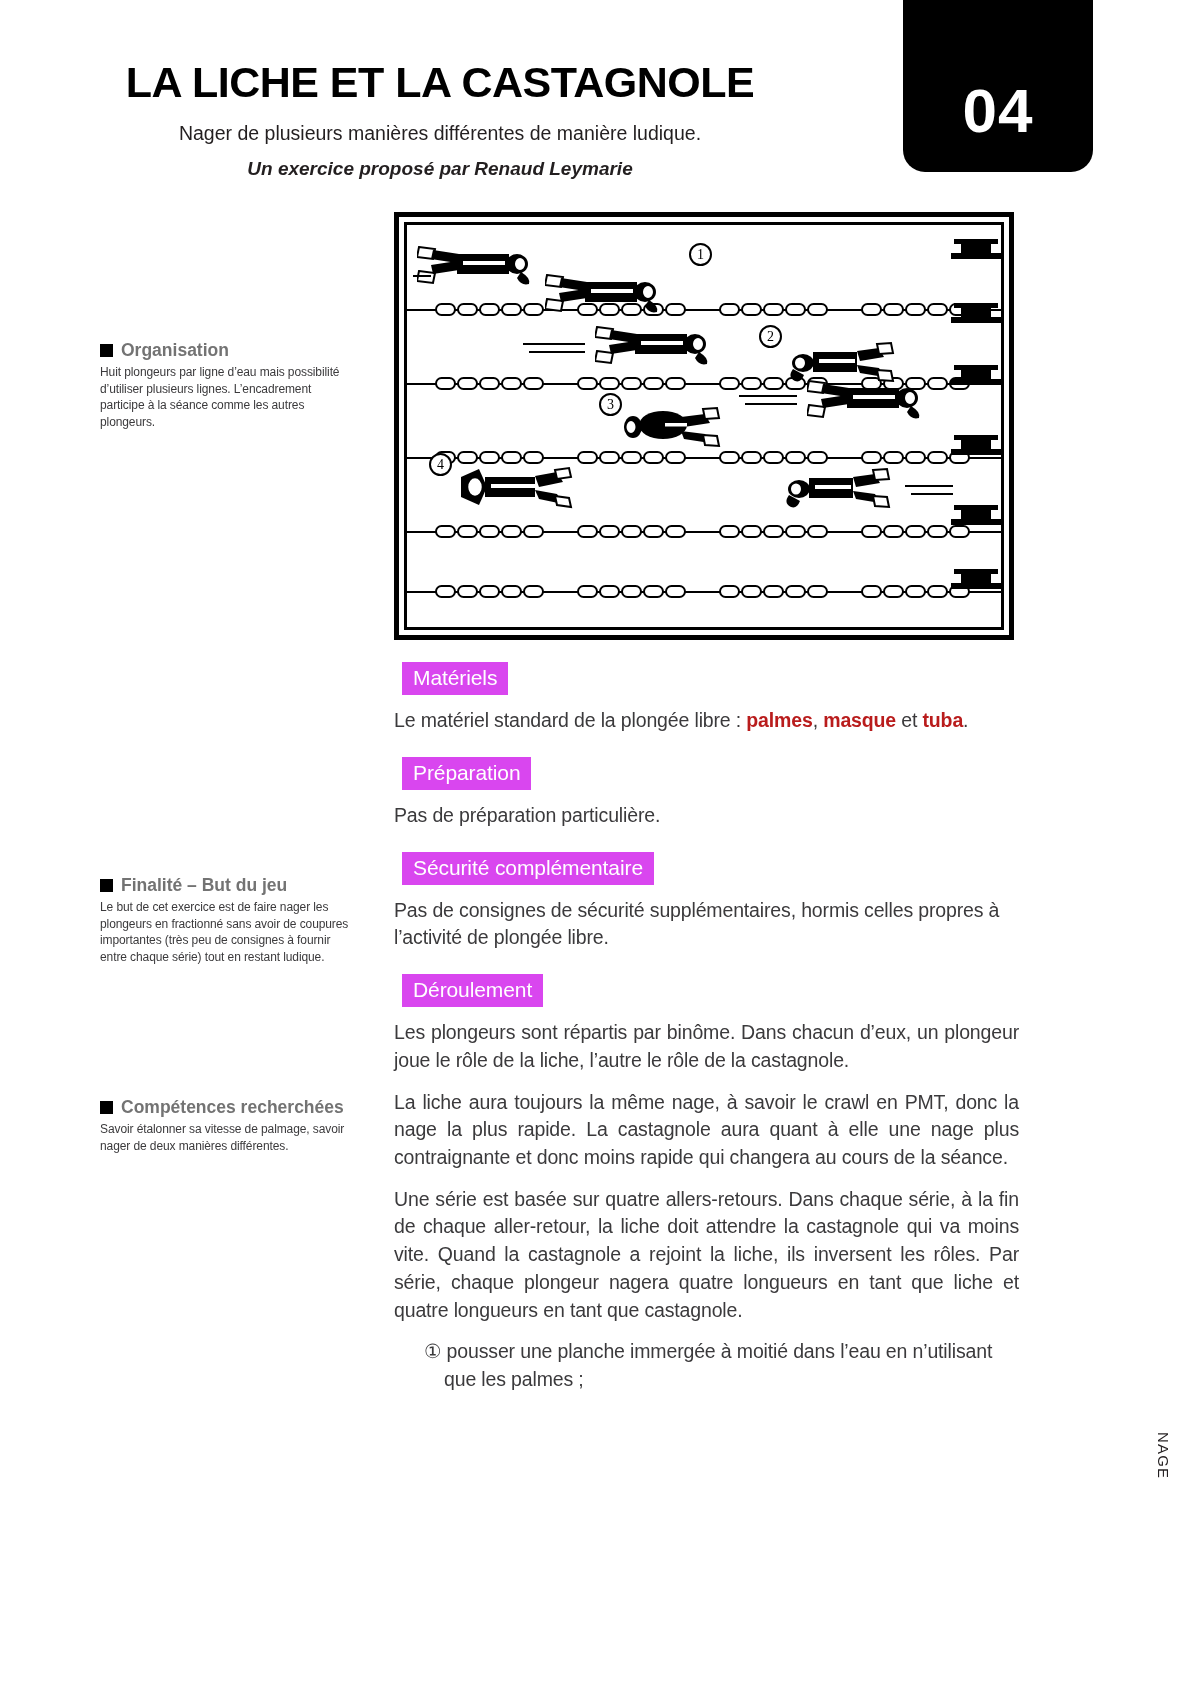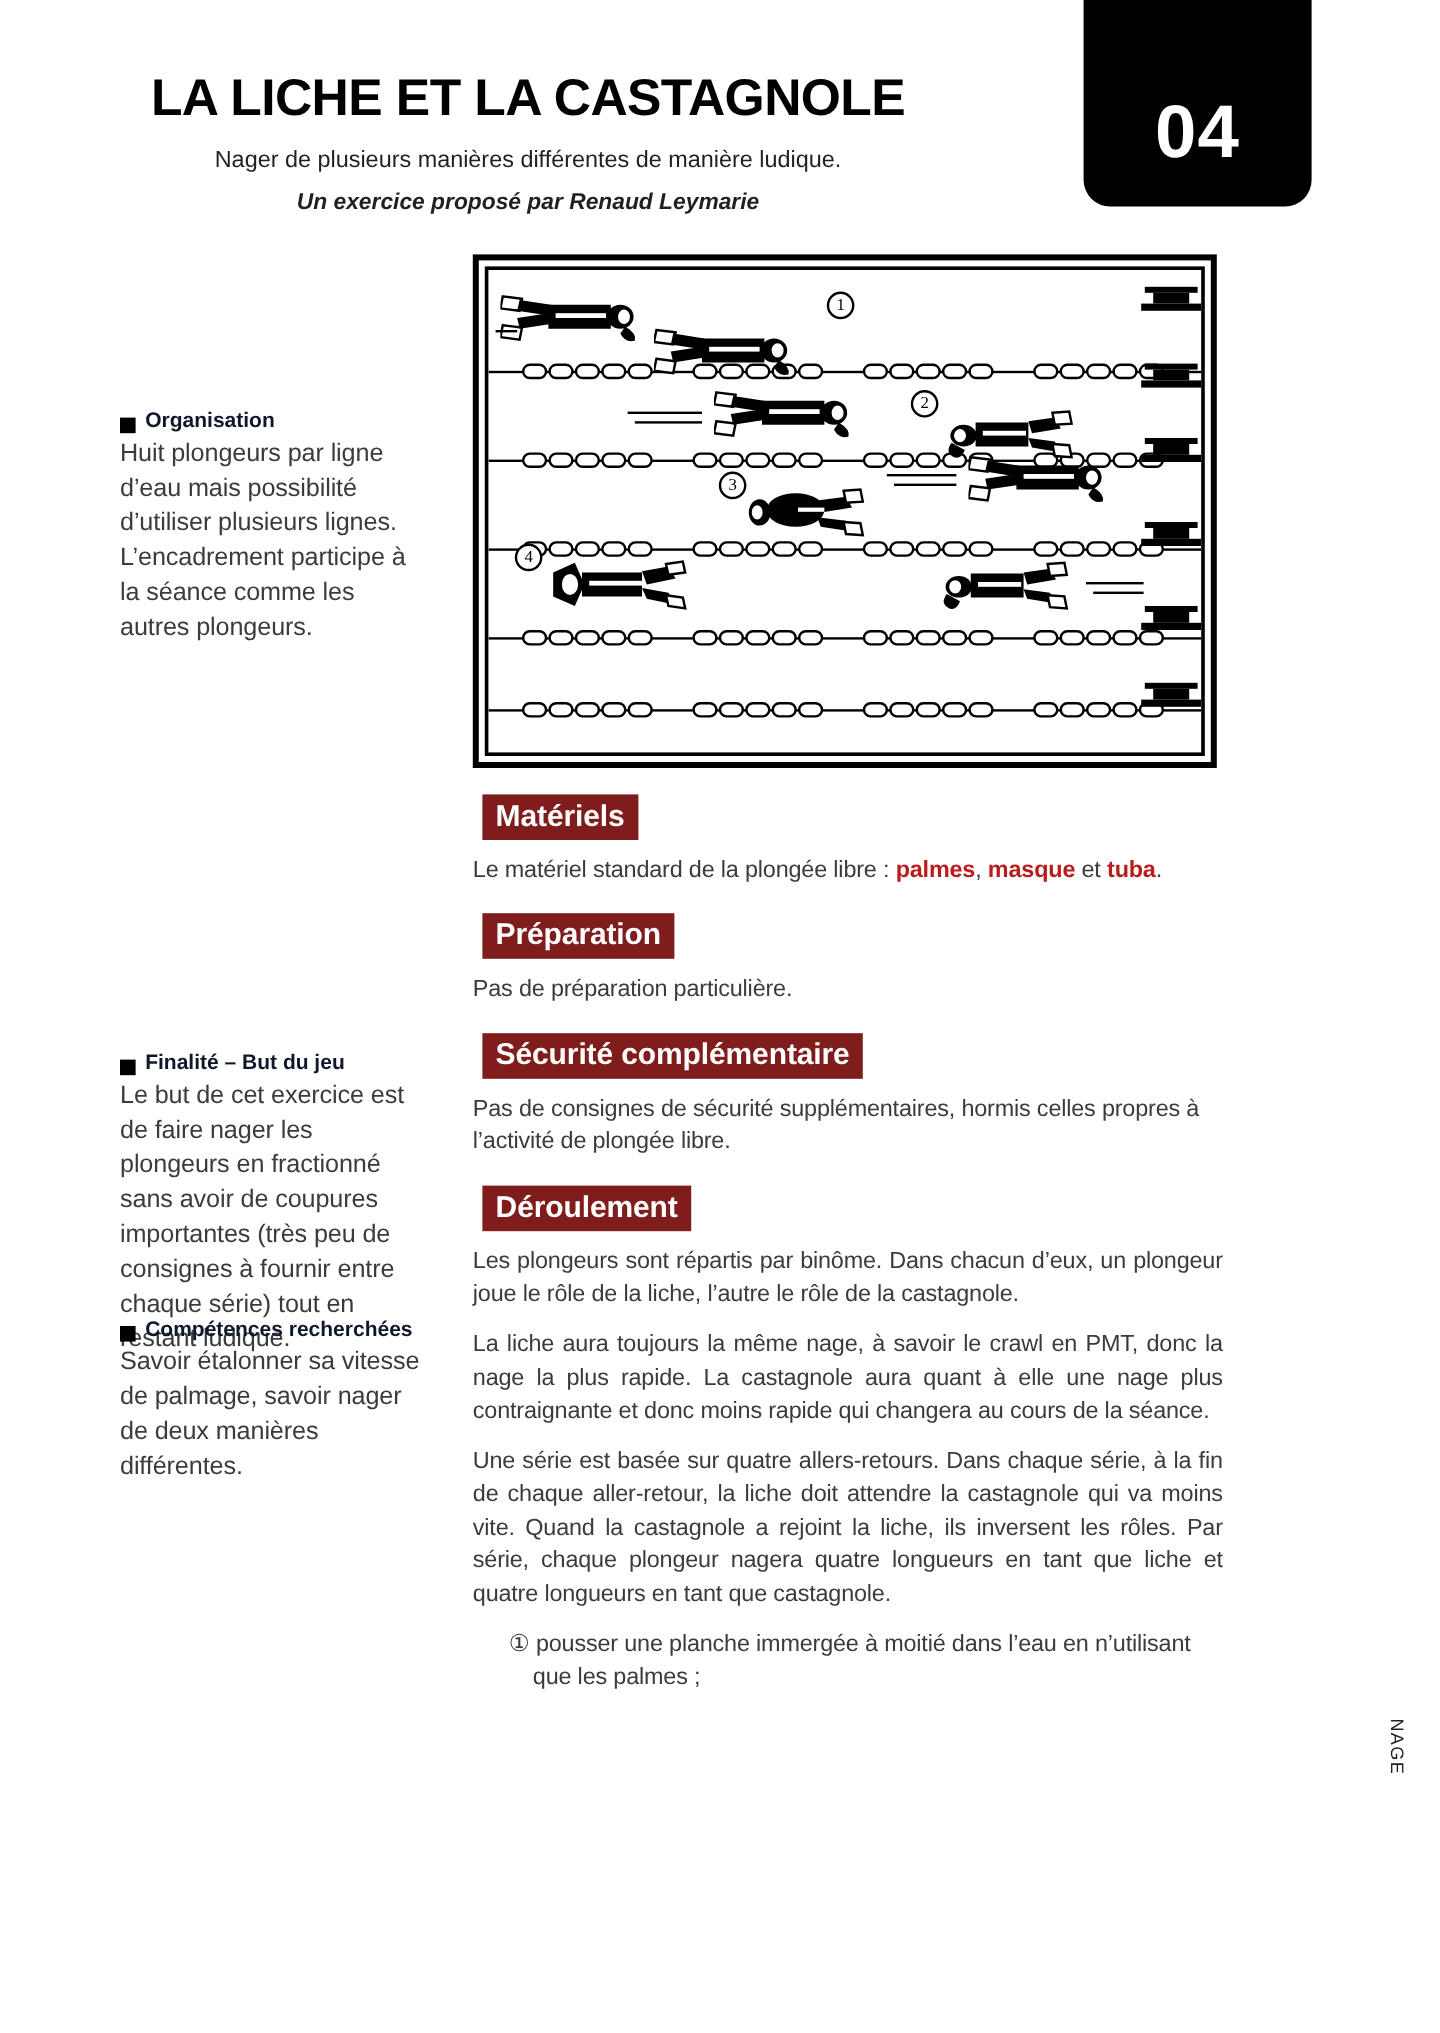--- a/index.html
+++ b/index.html
@@ -69,35 +69,35 @@
   
   #sidebar {
     position: absolute;
     left: 100px; top: 340px;
     width: 250px;
   }
   .side-block { margin-bottom: 0; }
   .side-head {
     font-size: 17.5px;
     font-weight: bold;
-    color: #0f172a;
+    color: #737373;
     margin-bottom: 3px;
     line-height: 1.2;
     display: flex;
-    align-items: flex-end;
+    align-items: center;
   }
   .sq {
     display: inline-block;
     width: 13px; height: 13px;
     background: #000;
     margin-right: 8px;
     flex: 0 0 auto;
   }
   .side-body {
-    font-size: 21px;
+    font-size: 12px;
     line-height: 1.38;
     color: #3b3a3c;
     letter-spacing: -0.1px;
   }
   #side-finalite { position: absolute; left: 0; top: 535px; width: 255px; }
   #side-competences { position: absolute; left: 0; top: 757px; width: 255px; }
 
   
   #main {
     position: absolute;
@@ -174,24 +174,24 @@
   }
   .swimmer { position: absolute; }
   .wake {
     position: absolute;
     background: #000; height: 2px;
   }
 
   
   .sec-tag {
     display: inline-block;
-    background: #7f1d1d;
+    background: #d946ef;
     color: #fff;
-    font-size: 25px;
-    font-weight: bold;
+    font-size: 21px;
+    font-weight: normal;
     padding: 4px 11px 5px 11px;
     line-height: 1.15;
     margin-left: 8px;
     letter-spacing: -0.1px;
   }
   .sec-wrap { margin-top: 22px; margin-bottom: 12px; }
   .sec-wrap:first-child { margin-top: 0; }
   p.body {
     font-size: 19.5px;
     line-height: 1.42;

